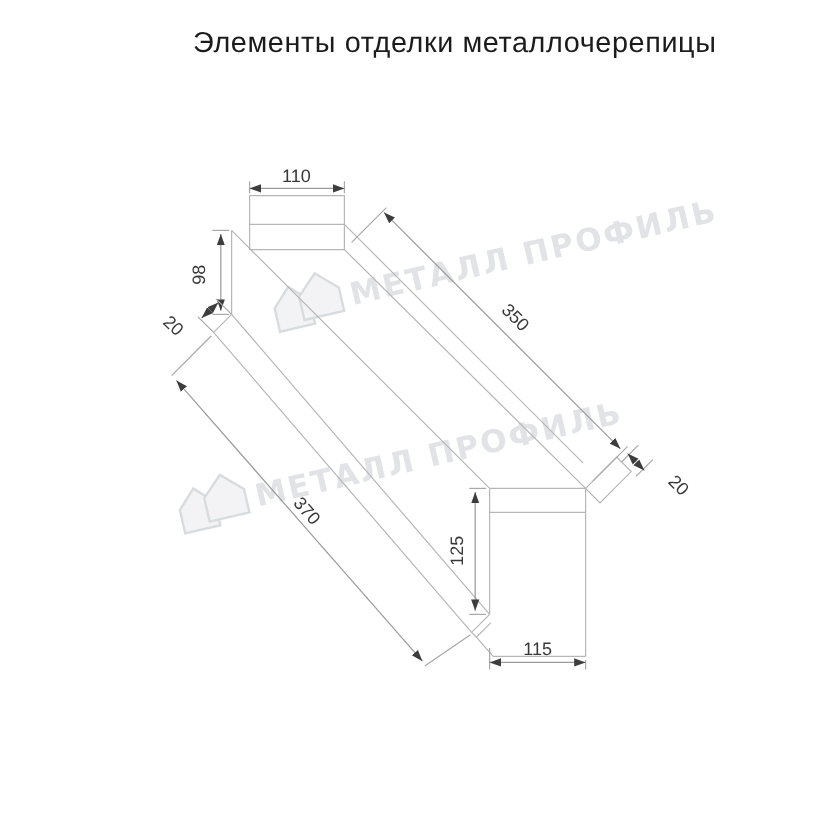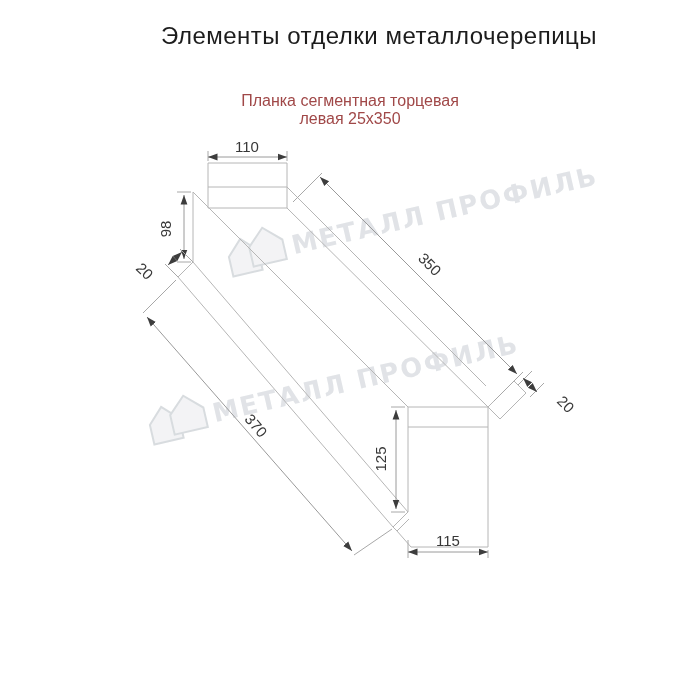--- a/index.html
+++ b/index.html
@@ -19,24 +19,20 @@
           letter-spacing:2px;fill:#dcdfe3;}
   .wm-shape{stroke:#d2d6da;stroke-width:2;fill:#f1f2f4;}
 </style>
 </head>
 <body>
 
 <div class="page">
 
   <div class="title">Элементы отделки металлочерепицы</div>
 
-  <div class="subtitle">
-    <div>Планка сегментная торцевая</div>
-    <div>левая 25х350</div>
-  </div>
 
   <svg width="700" height="700" viewBox="0 0 700 700">
     <defs>
       <marker id="arr" viewBox="0 0 10 10" refX="9.5" refY="5" markerWidth="10" markerHeight="10" orient="auto-start-reverse">
         <path d="M0,1.6 L9.5,5 L0,8.4 Z" fill="#3d3d3d"></path>
       </marker>
     </defs>
 
     <g opacity="0.85" transform="translate(222,236) rotate(-13)">
       <path class="wm-shape" d="M2,22 L17,7 L32,22 V42 H2 Z"></path>

